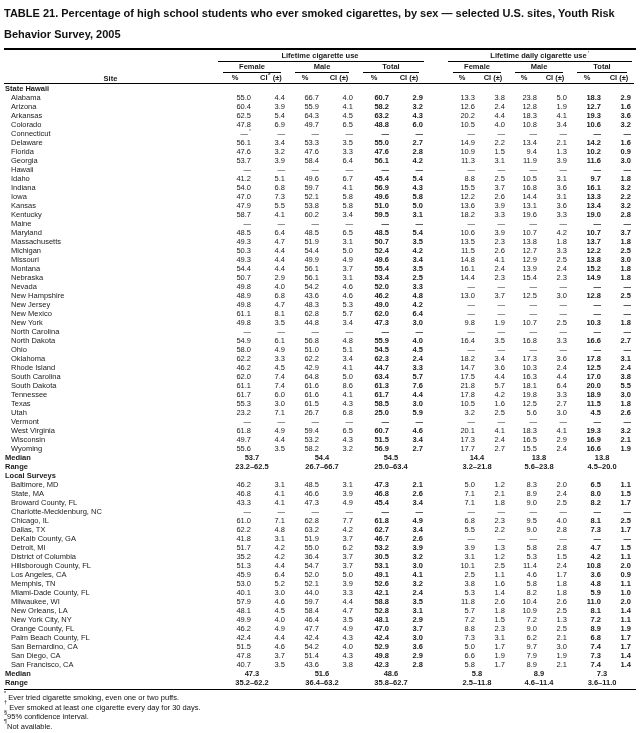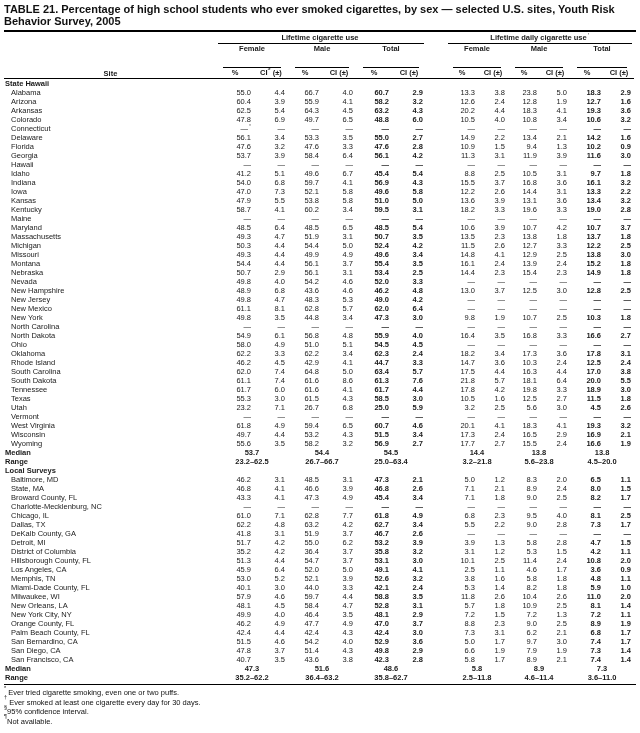--- a/index.html
+++ b/index.html
@@ -3,32 +3,32 @@
 <meta charset="utf-8">
 <style>
   html, body { margin:0; padding:0; background:#ffffff; }
   body {
     width:640px; height:733px; overflow:hidden;
     font-family:"Liberation Sans", sans-serif;
     color:#1a1a1a;
   }
   .page { padding:3px 4px 0 4px; width:632px; }
   .title {
-    font-size:11px; font-weight:bold; line-height:12px;
+    font-size:11px; font-weight:bold; line-height:21px;
     letter-spacing:0; color:#111;
   }
   .title-rule { border-top:2px solid #000; margin-top:3px; }
 
   table { border-collapse:collapse; table-layout:fixed; width:630px; margin-top:1px; }
   th, td { padding:0; margin:0; font-size:7.5px; line-height:9px; height:9px;
            white-space:nowrap; overflow:hidden; }
   thead th { font-weight:bold; vertical-align:bottom; }
 
   .grp .gu { border-bottom:1px solid #000; text-align:center; padding-bottom:1px; margin:0 2px; }
-  .sub .su { border-bottom:1px solid #000; text-align:center; padding-bottom:14px; margin:0 7px; }
+  .sub .su { border-bottom:1px solid #000; text-align:center; padding-bottom:1px; margin:0 7px; }
   tr.colheads th { text-align:center; border-bottom:1.6px solid #000; padding-bottom:1px; }
   th.site-h { text-align:center; padding-left:1px; border-bottom:1.6px solid #000; }
   th.gap-h { border-bottom:1.6px solid #000; }
 
   td.sec  { font-weight:bold; padding-left:1px; }
   td.site { padding-left:7px; }
   td.site.bold { padding-left:1px; font-weight:bold;margin-top:21px; }
   td.num  { text-align:right; padding-right:3px; }
   td.num.b { font-weight:bold; }
   td.stat { text-align:center; font-weight:bold; }
@@ -906,21 +906,21 @@
           <td class="num">2.8</td>
           <td class="num b">4.7</td>
           <td class="num b">1.5</td>
         </tr>
         <tr>
           <td class="site">District of Columbia</td>
           <td class="num">35.2</td>
           <td class="num">4.2</td>
           <td class="num">36.4</td>
           <td class="num">3.7</td>
-          <td class="num b">35.8</td>
+          <td class="num b">30.5</td>
           <td class="num b">3.2</td>
           <td class="gapc"></td>
           <td class="num">3.1</td>
           <td class="num">1.2</td>
           <td class="num">5.3</td>
           <td class="num">1.5</td>
           <td class="num b">4.2</td>
           <td class="num b">1.1</td>
         </tr>
         <tr>

